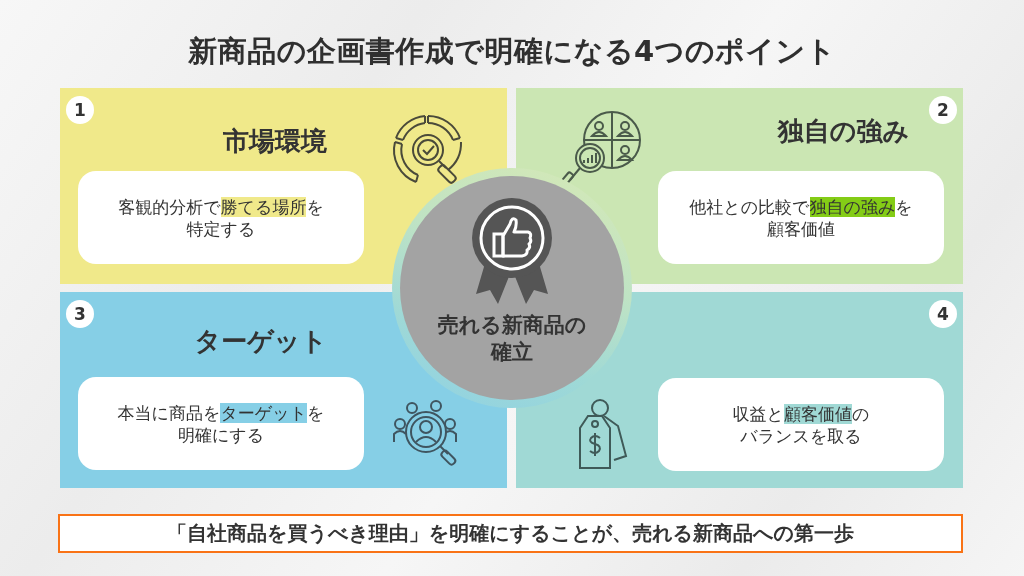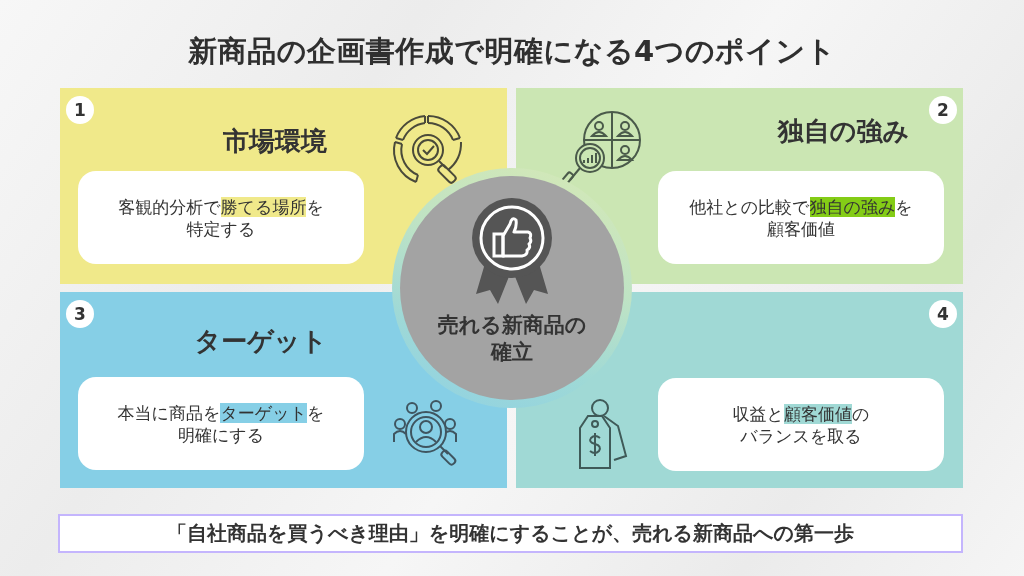--- a/index.html
+++ b/index.html
@@ -63,21 +63,21 @@
     background:#a3a3a3;
   }
   .medal { position:absolute; left:72px; top:22px; width:80px; height:112px; }
   .center-text {
     position:absolute; left:0; top:136px; width:224px; text-align:center;
     font-size:21px; font-weight:bold; line-height:27px; color:#333;
   }
 
   .footer {
     position:absolute; left:58px; top:514px; width:905px; height:39px;
-    background:#fff; border:2px solid #c4b5fd; box-sizing:border-box;
+    background:#fff; border:2px solid #f97316; box-sizing:border-box;
     display:flex; align-items:center; justify-content:center;
     font-size:20px; font-weight:bold; color:#333;
   }
 </style>
 </head>
 <body>
 
 <div class="title">新商品の企画書作成で明確になる4つのポイント</div>
 
 <div class="panel p1">

